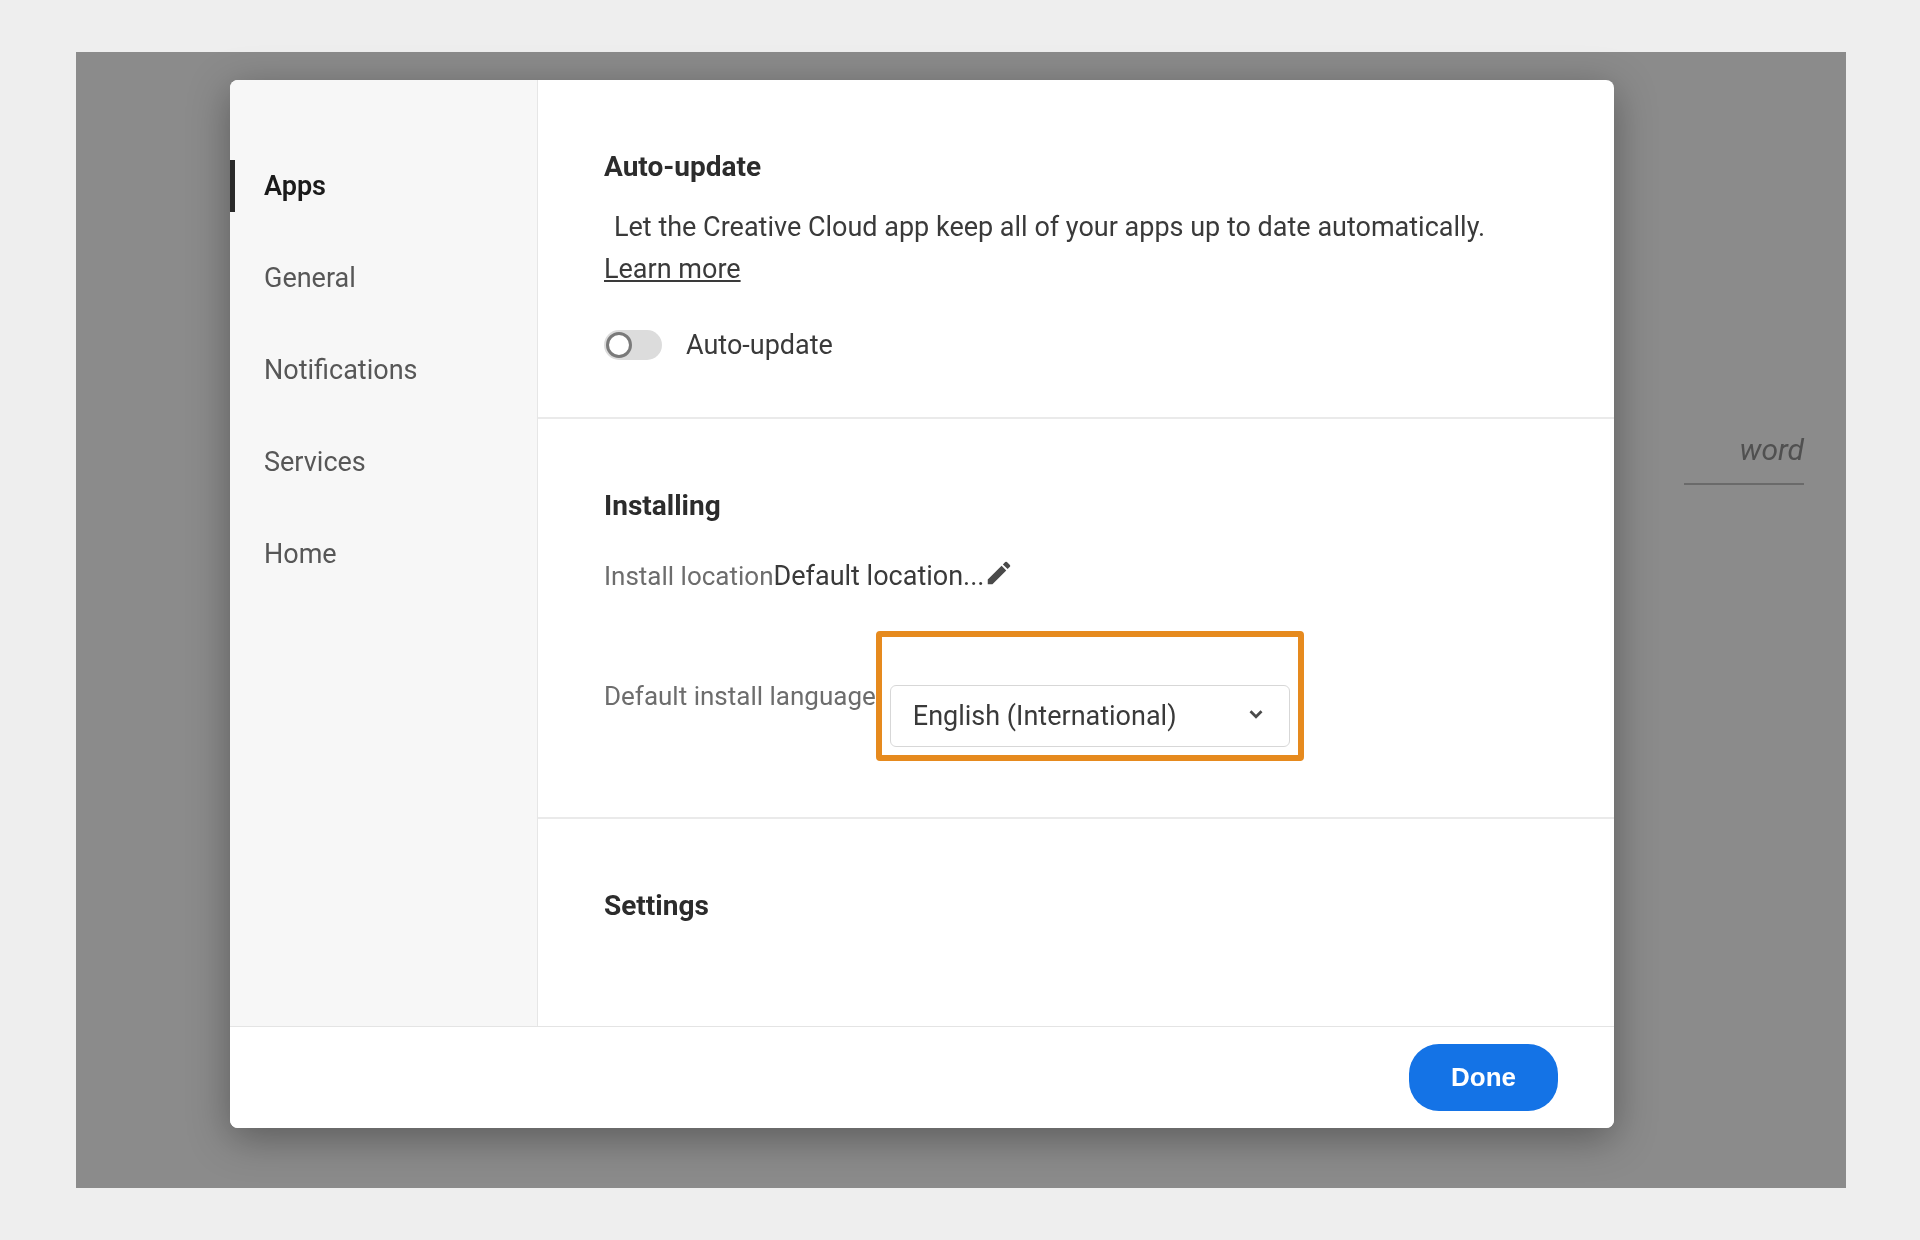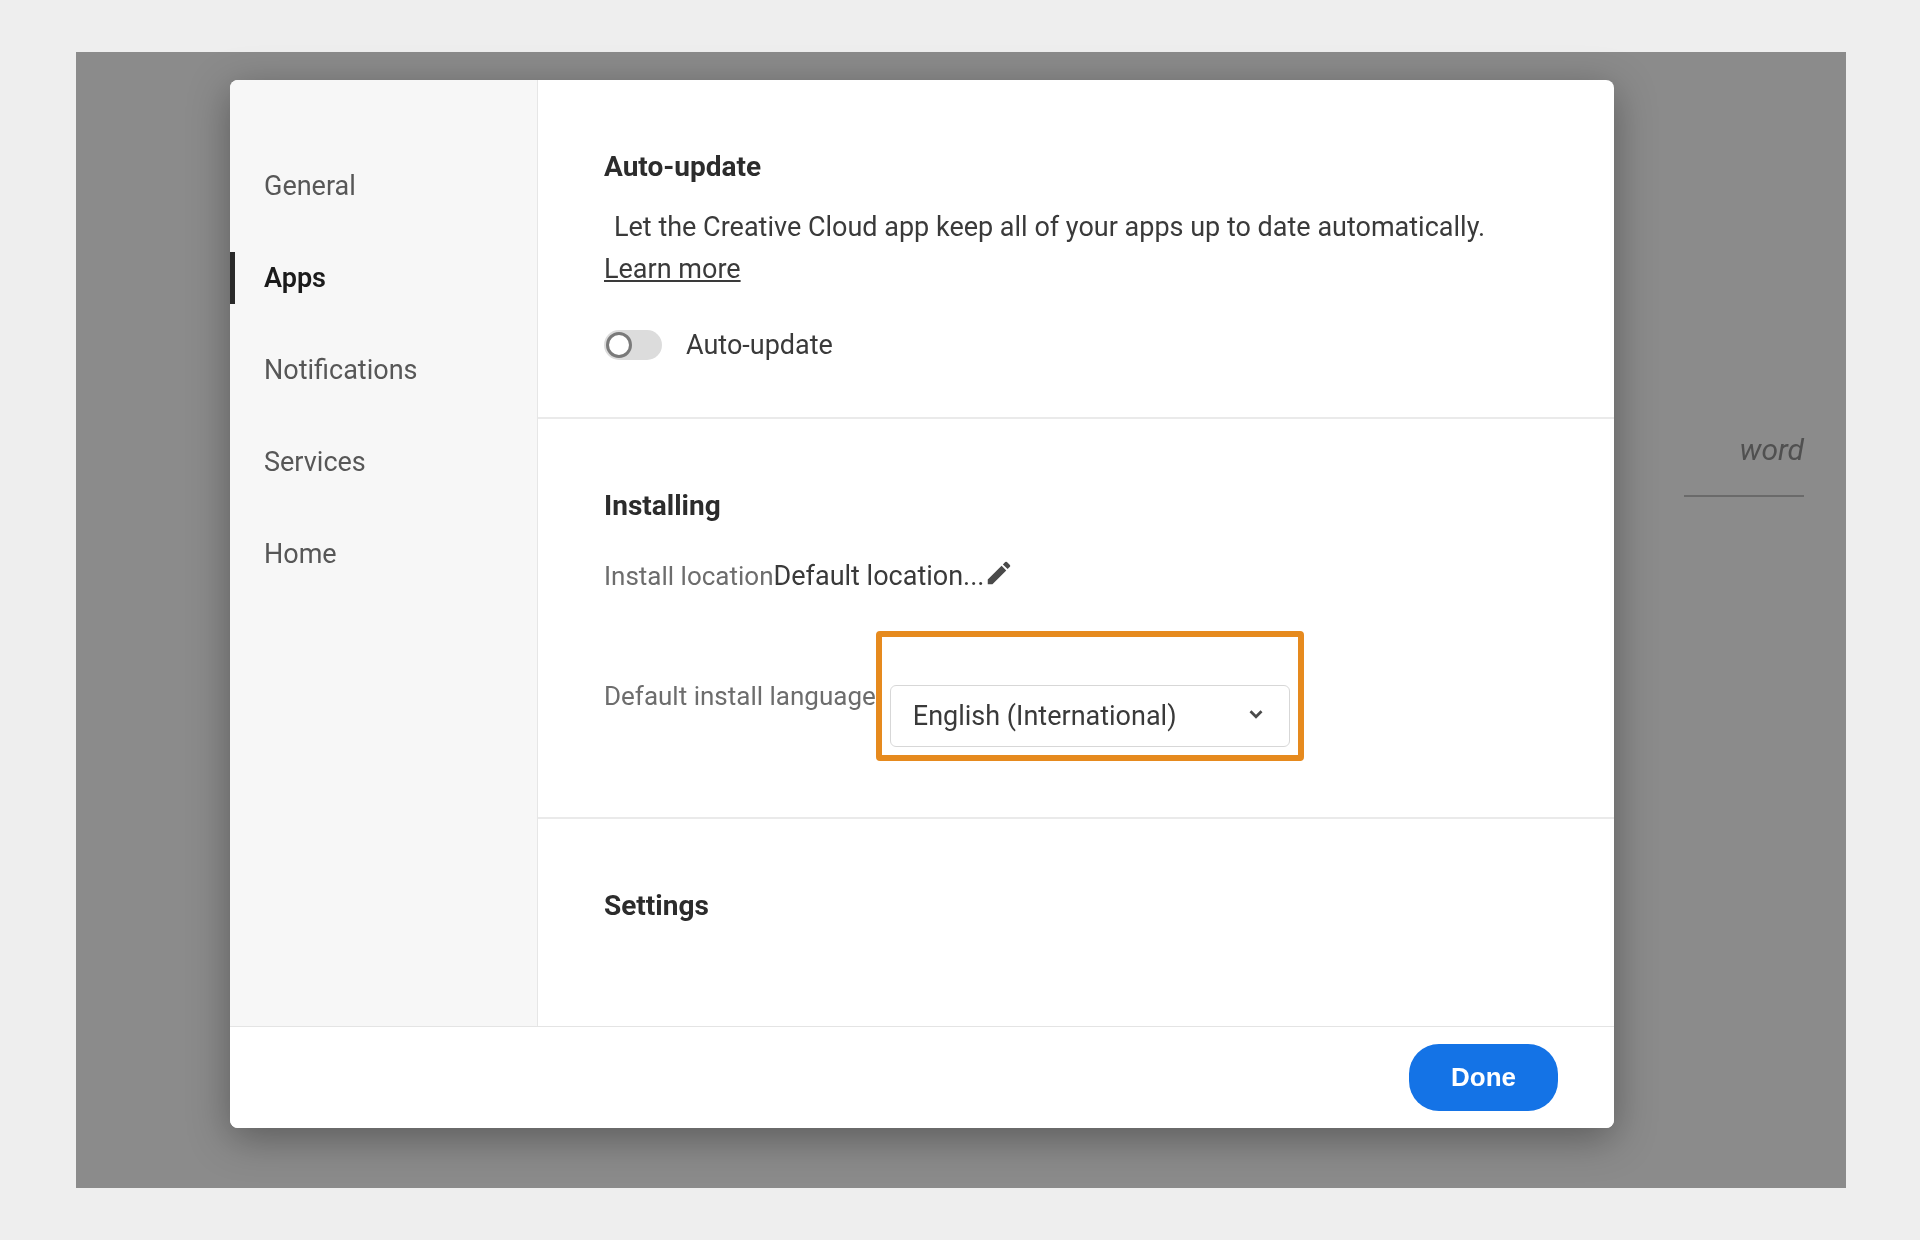--- a/index.html
+++ b/index.html
@@ -20,21 +20,21 @@
   }
 
   .bg-text {
     position: absolute;
     right: 42px;
     top: 380px;
     font-size: 30px;
     font-style: italic;
     color: #505050;
     border-bottom: 2px solid #6a6a6a;
-    padding-bottom: 28px;
+    padding-bottom: 16px;
     width: 120px;
     text-align: right;
   }
 
   .dialog {
     position: absolute;
     left: 230px;
     top: 80px;
     width: 1384px;
     height: 1048px;
@@ -226,25 +226,25 @@
 <body>
 
 <div class="outer-frame">
   <div class="bg-text">word</div>
 </div>
 
 <div class="dialog">
   <div class="dialog-body">
 
     <div class="sidebar">
+      <div class="sidebar-item active">
+        <span>Apps</span>
+      </div>
       <div class="sidebar-item">
         <span>General</span>
-      </div>
-      <div class="sidebar-item active">
-        <span>Apps</span>
       </div>
       <div class="sidebar-item">
         <span>Notifications</span>
       </div>
       <div class="sidebar-item">
         <span>Services</span>
       </div>
       <div class="sidebar-item">
         <span>Home</span>
       </div>

